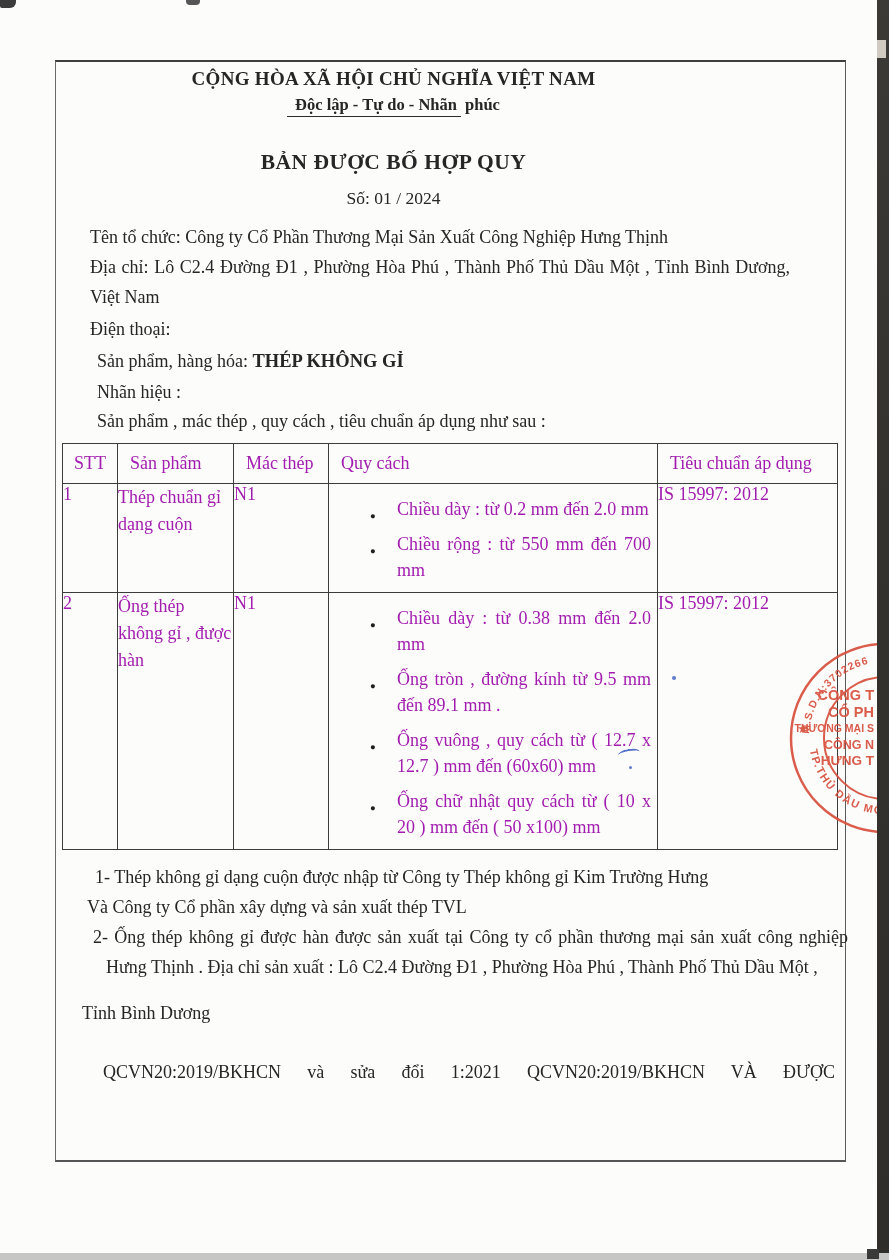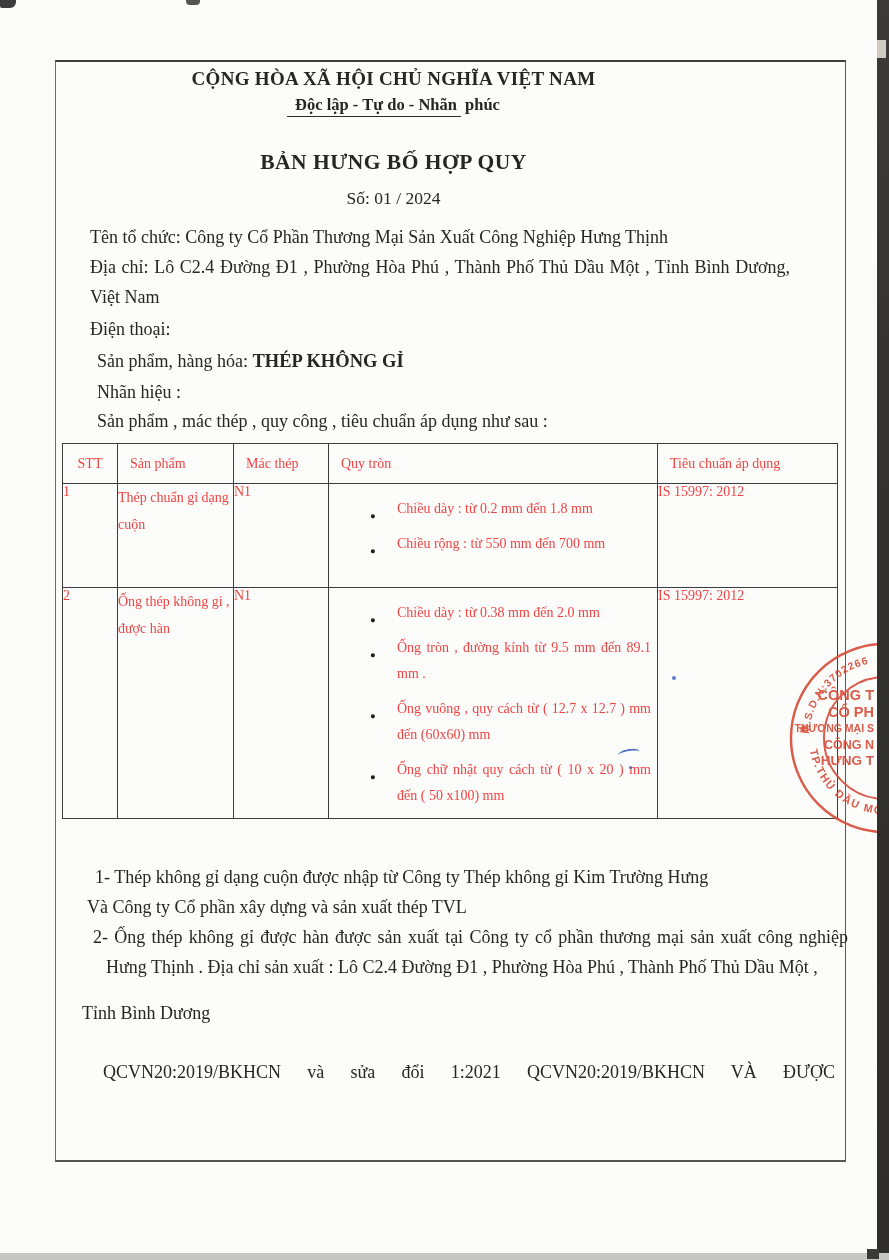--- a/index.html
+++ b/index.html
@@ -35,21 +35,21 @@
   .info-phone{left:90px;top:314px;}
   .info-product{left:97px;top:346px;}
   .info-product b{font-size:18.5px;}
   .info-brand{left:97px;top:377px;}
   .table-intro{left:97px;top:406px;}
 
   
   table.spec{
     position:absolute;left:62px;top:443px;
     border-collapse:collapse;table-layout:fixed;
-    font-size:14px;color:#ef4444;
+    font-size:18px;color:#a21caf;
   }
   table.spec td,table.spec th{
     border:1.5px solid #3c3c3c;
     vertical-align:top;padding:0;
     font-weight:normal;text-align:left;
   }
   table.spec tr.hdr th{height:39px;vertical-align:middle;padding-left:12px;}
   table.spec tr.hdr th.c{text-align:center;padding-left:0;}
   td.stt{text-align:center;padding-top:11px;}
   td.sp{padding:11px 10px 0 12px;text-align:justify;line-height:27px;}
@@ -95,59 +95,59 @@
 <body>
 
 <div class="page">
 
   <div class="frame"></div>
 
   <div class="abs center nat-title">CỘNG HÒA XÃ HỘI CHỦ NGHĨA VIỆT NAM</div>
 
   <div class="abs center motto"><span class="ul">Độc lập - Tự do - Nhãn</span><span> phúc</span></div>
 
-  <div class="abs center doc-title">BẢN HƯNG BỐ HỢP QUY</div>
+  <div class="abs center doc-title">BẢN ĐƯỢC BỐ HỢP QUY</div>
 
   <div class="abs center doc-number">Số: 01 / 2024</div>
 
   <div class="abs bodytext info-org">Tên tổ chức: Công ty Cổ Phần Thương Mại Sản Xuất Công Nghiệp Hưng Thịnh</div>
 
   <div class="abs bodytext info-addr">Địa chỉ: Lô C2.4 Đường Đ1 , Phường Hòa Phú , Thành Phố Thủ Dầu Một , Tỉnh Bình Dương, Việt Nam</div>
 
   <div class="abs bodytext info-phone">Điện thoại:</div>
 
   <div class="abs bodytext info-product"><span>Sản phẩm, hàng hóa: </span><b>THÉP KHÔNG GỈ</b></div>
 
   <div class="abs bodytext info-brand">Nhãn hiệu :</div>
 
-  <div class="abs bodytext table-intro">Sản phẩm , mác thép , quy công , tiêu chuẩn áp dụng như sau :</div>
+  <div class="abs bodytext table-intro">Sản phẩm , mác thép , quy cách , tiêu chuẩn áp dụng như sau :</div>
 
   <table class="spec">
     <colgroup>
       <col style="width:55px">
         <col style="width:116px">
         <col style="width:95px">
       <col style="width:329px">
         <col style="width:180px">
     </colgroup>
     <tbody>
         <tr class="hdr">
       <th class="c">STT</th>
       <th>Sản phẩm</th>
       <th>Mác thép</th>
-      <th>Quy tròn</th>
+      <th>Quy cách</th>
       <th>Tiêu chuẩn áp dụng</th>
     </tr>
     <tr class="r1">
       <td class="stt">1</td>
       <td class="sp">Thép chuẩn gỉ dạng cuộn</td>
       <td class="mt">N1</td>
       <td class="qc">
         <ul>
-          <li>Chiều dày : từ 0.2 mm đến 1.8 mm</li>
+          <li>Chiều dày : từ 0.2 mm đến 2.0 mm</li>
           <li>Chiều rộng : từ 550 mm đến 700 mm</li>
         </ul>
       </td>
       <td class="tc">IS 15997: 2012</td>
     </tr>
     <tr class="r2">
       <td class="stt">2</td>
       <td class="sp">Ống thép không gỉ , được hàn</td>
       <td class="mt">N1</td>
       <td class="qc">

